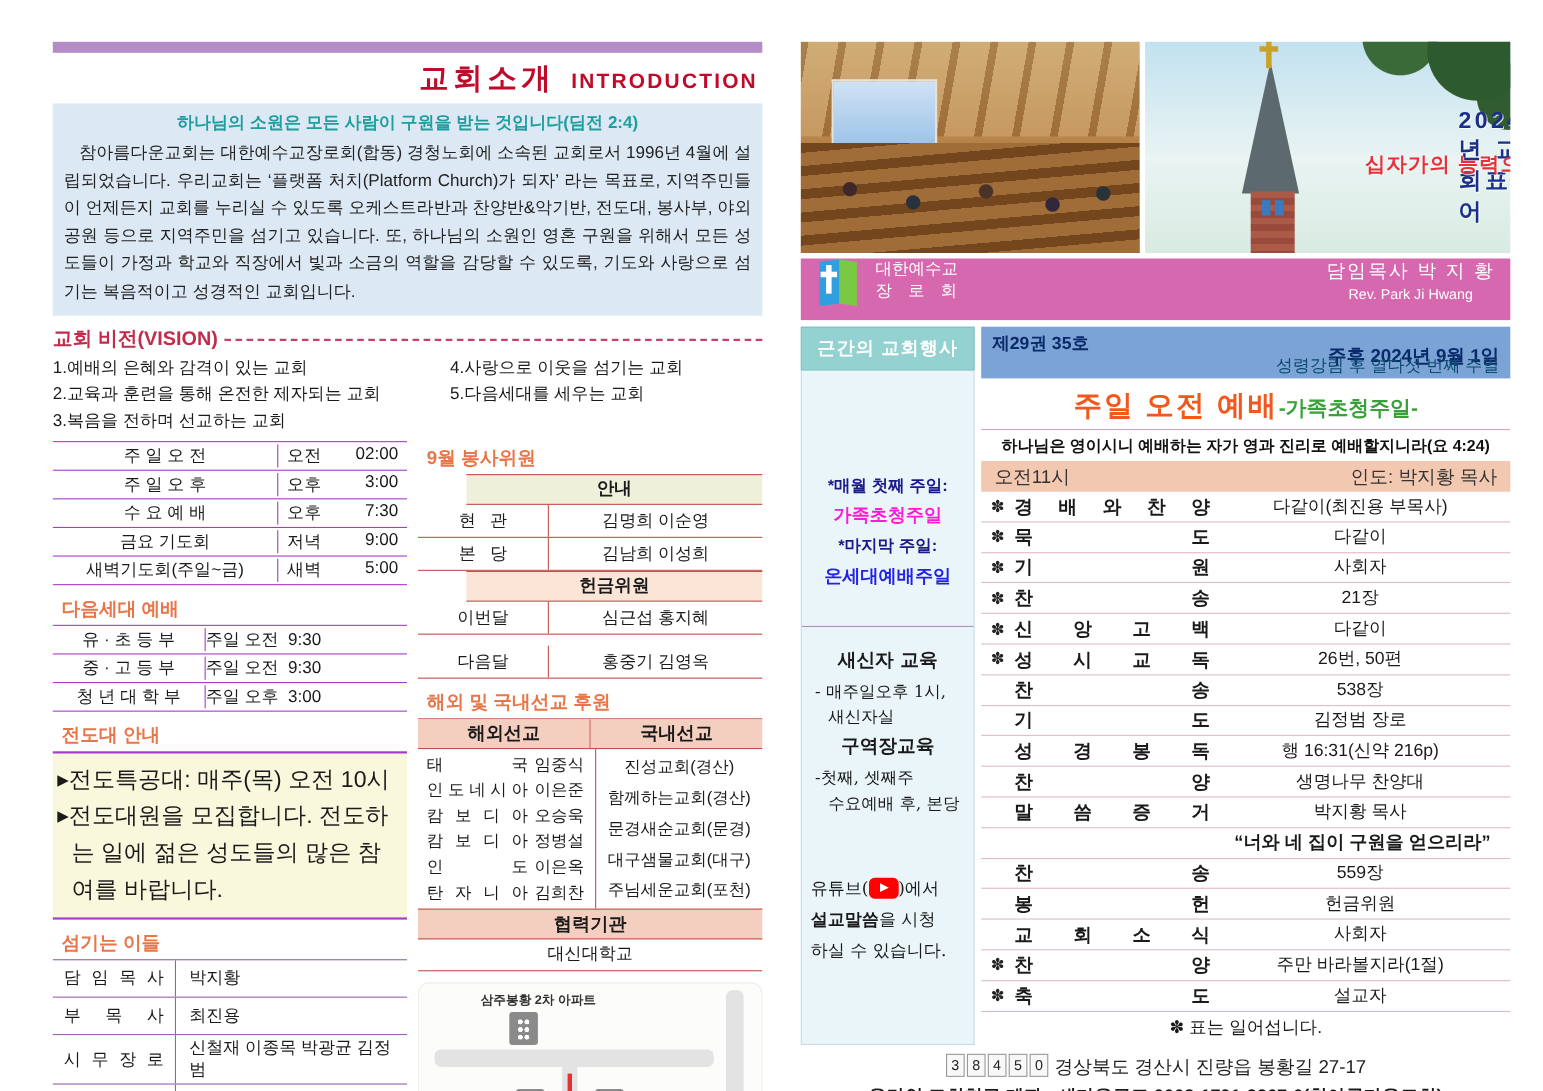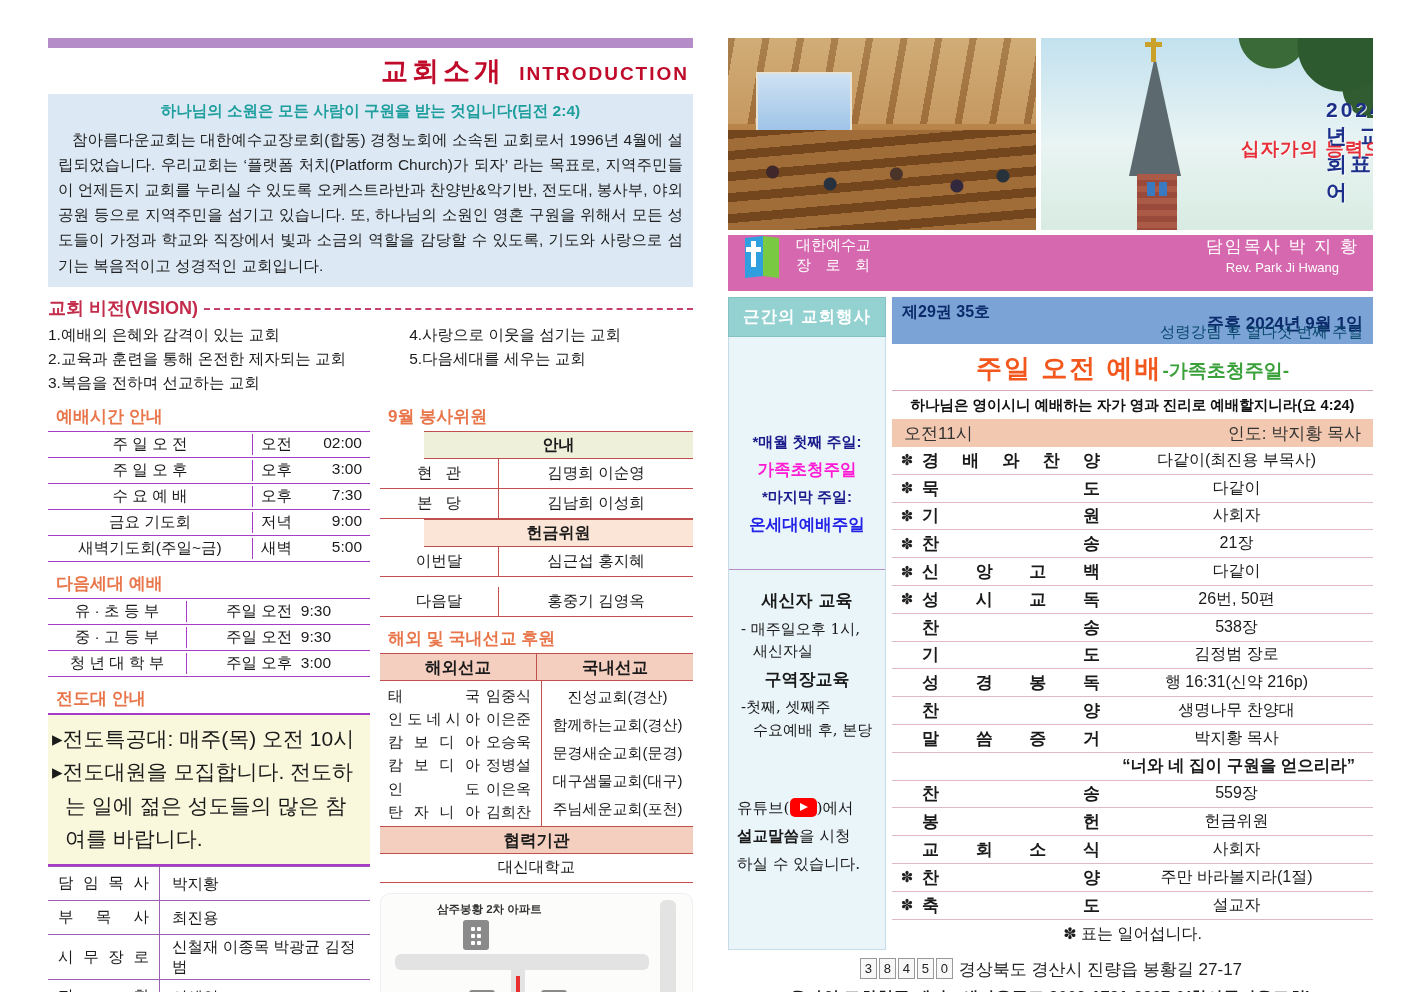--- a/index.html
+++ b/index.html
@@ -27,21 +27,21 @@
   .col-a{width:322px;}
   .col-b{width:313px;}
   .sec-title{color:#e8764a;font-weight:bold;font-size:17px;margin:10px 0 3px 8px;}
   .sec-title:first-child{margin-top:4px;}
 
   .wt-row{display:flex;align-items:center;height:25px;border-top:1.5px solid #a83cc8;font-size:15.5px;}
   .wt-row:last-child{border-bottom:1.5px solid #a83cc8;}
   .wt-label{width:204px;text-align:center;white-space:pre;}
   .wt-time{width:118px;border-left:1.5px solid #a83cc8;display:flex;justify-content:space-between;padding:0 8px;box-sizing:border-box;}
   .ng-row .wt-label{width:138px;}
-  .ng-val{flex:1;text-align:center;border-left:1.5px solid #a83cc8;white-space:pre;}
+  .ng-val{flex:1;text-align:left;border-left:1.5px solid #a83cc8;white-space:pre;}
 
   .evan-box{background:#f9f8dd;border-top:2px solid #a83cc8;border-bottom:2px solid #a83cc8;padding:7px 4px 8px;}
   .evan-line{font-size:21px;line-height:1.6;padding-left:13px;text-indent:-13px;}
 
   .sv-row{display:flex;align-items:center;min-height:33px;border-bottom:1.3px solid #9a5fb0;font-size:15.5px;}
   .sv-row:first-child{border-top:1.3px solid #9a5fb0;}
   .sv-label{width:112px;padding:0 10px;box-sizing:border-box;align-self:stretch;display:flex;align-items:center;border-right:1.3px solid #9a5fb0;}
   .sv-label .dist{width:100%;}
   .sv-val{flex:1;padding:2px 0 2px 12px;line-height:1.3;}
 
@@ -179,21 +179,20 @@
         <div>3.복음을 전하며 선교하는 교회</div>
       </div>
     <div class="vision-col2" id="vision-right">
         <div>4.사랑으로 이웃을 섬기는 교회</div>
         <div>5.다음세대를 세우는 교회</div>
       </div>
   </div>
 
   <div class="columns">
     <div class="col-a">
-      <div class="sec-title">예배시간 안내</div>
       <div id="wt-rows">
           <div class="wt-row">
             <div class="wt-label">주 일 오 전</div>
             <div class="wt-time">
               <span>오전</span>
               <span>02:00</span>
             </div>
           </div>
           <div class="wt-row">
             <div class="wt-label">주 일 오 후</div>
@@ -240,20 +239,21 @@
             <div class="ng-val">주일 오후  3:00</div>
           </div>
         </div>
 
       <div class="sec-title">전도대 안내</div>
       <div class="evan-box" id="evan-box">
           <div class="evan-line">▸전도특공대: 매주(목) 오전 10시</div>
           <div class="evan-line">▸전도대원을 모집합니다. 전도하는 일에 젊은 성도들의 많은 참여를 바랍니다.</div>
         </div>
 
+      <div class="sec-title">섬기는 이들</div>
       <div id="sv-rows">
           <div class="sv-row">
             <div class="sv-label">
               <div class="dist">
                 <span>담</span>
                 <span>임</span>
                 <span>목</span>
                 <span>사</span>
               </div>
             </div>

